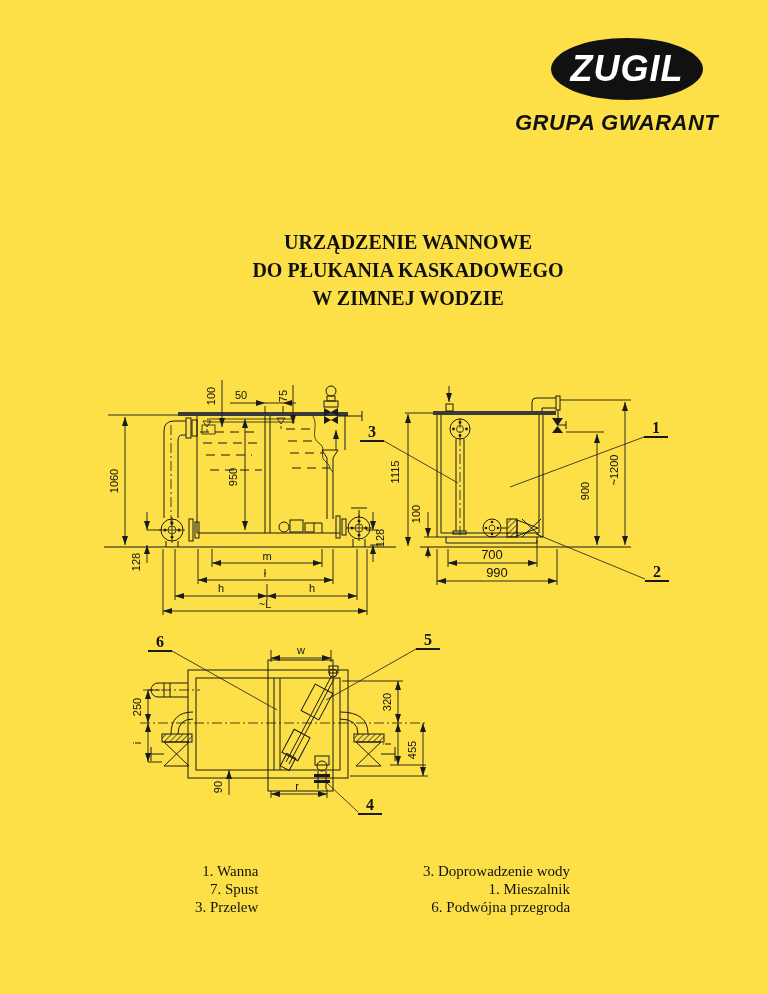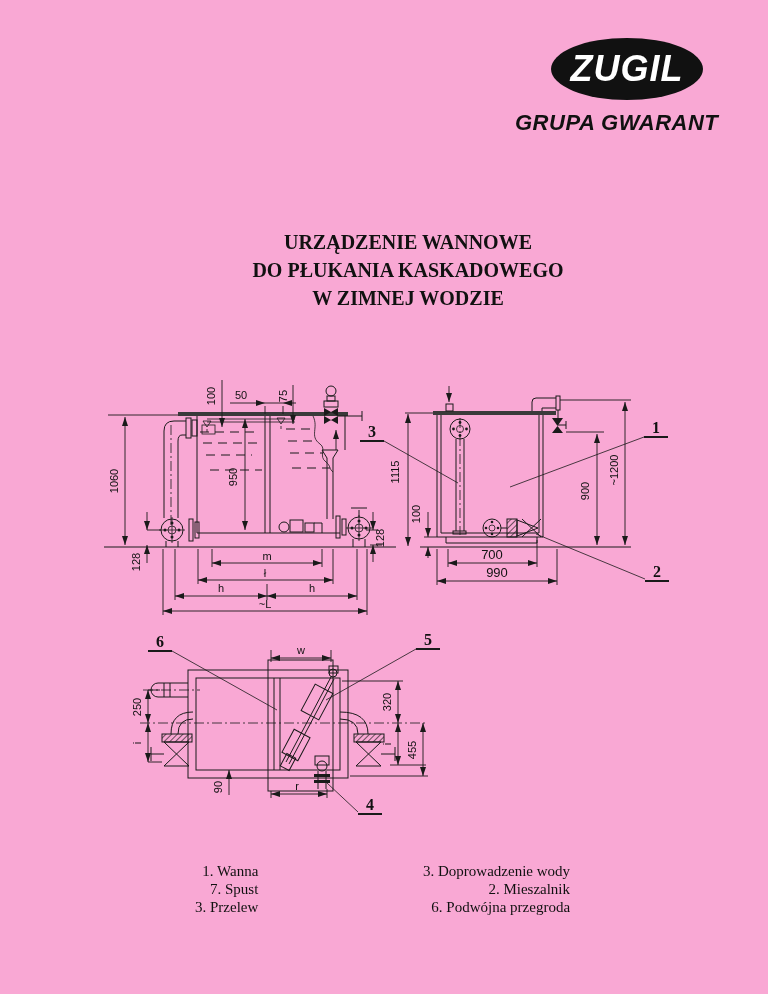--- a/index.html
+++ b/index.html
@@ -1,16 +1,16 @@
 <!DOCTYPE html>
 <html><head>
 <meta charset="utf-8">
 <style>
   html,body{margin:0;padding:0;background:#e8e8e8;}
-  .page{position:relative;width:768px;height:994px;background:#f9a8d4;margin:0 auto;overflow:hidden;
+  .page{position:relative;width:768px;height:994px;background:#fde047;margin:0 auto;overflow:hidden;
         font-family:"Liberation Serif",serif;color:#111;text-decoration:underline;}
   
   .logo-ellipse{position:absolute;left:551px;top:38px;width:152px;height:62px;background:#111;
                 border-radius:50%;display:flex;align-items:center;justify-content:center;}
   .logo-text{color:#fff;font-family:"Liberation Sans",sans-serif;font-style:italic;font-weight:bold;
              font-size:36px;letter-spacing:1px;}
   .logo-sub{position:absolute;left:515px;top:110px;width:264px;text-align:left;
             font-family:"Liberation Sans",sans-serif;font-style:italic;font-weight:bold;
             font-size:22px;letter-spacing:0.5px;color:#111;}
   
@@ -362,17 +362,17 @@
     </g>
   </svg>
 
   <div class="legend-col legend-left">
     <div>1. Wanna</div>
     <div>7. Spust</div>
     <div>3. Przelew</div>
   </div>
   <div class="legend-col legend-right">
     <div>3. Doprowadzenie wody</div>
-    <div>2. Mieszalnik</div>
+    <div>1. Mieszalnik</div>
     <div>6. Podwójna przegroda</div>
   </div>
 
 </div>
 
 </body></html>

